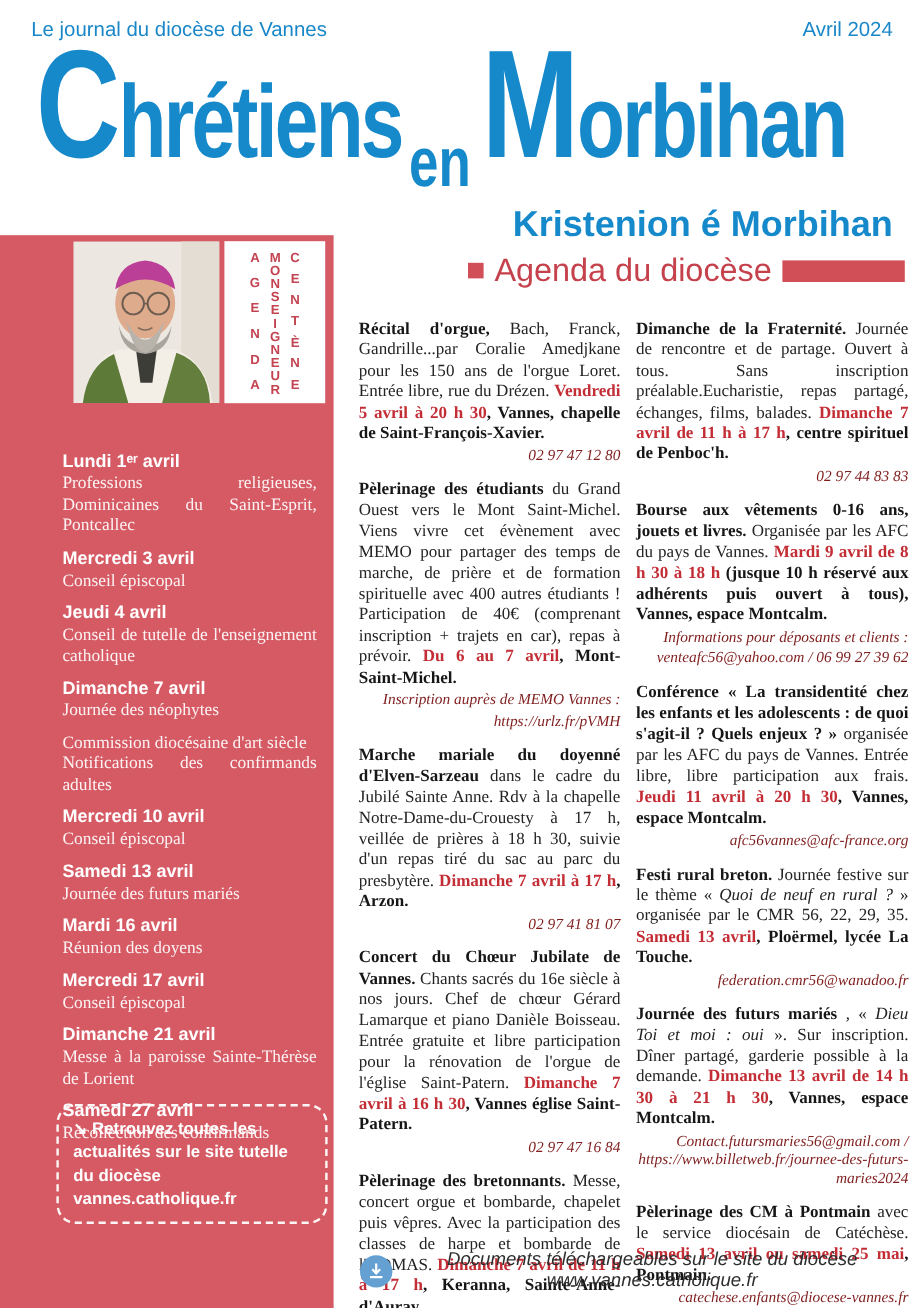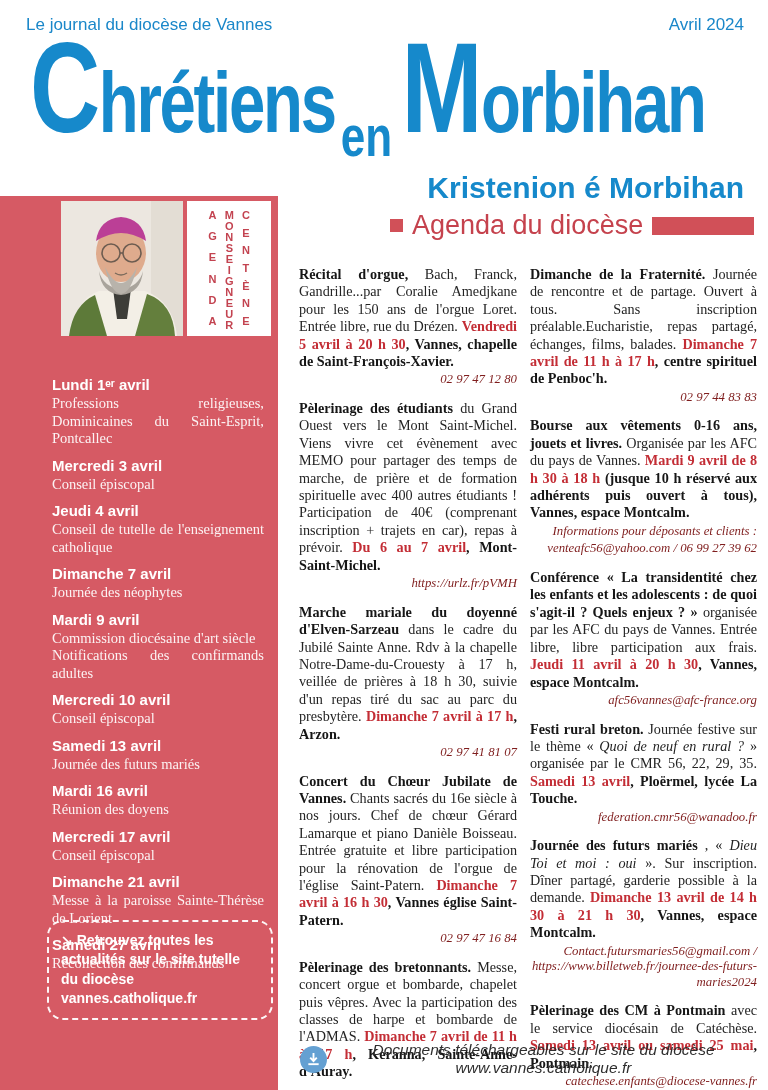--- a/index.html
+++ b/index.html
@@ -133,21 +133,20 @@
         </div>
         <div class="event">
           <div class="event-date">Jeudi 4 avril</div>
           <div class="event-line">Conseil de tutelle de l'enseignement catholique</div>
         </div>
         <div class="event">
           <div class="event-date">Dimanche 7 avril</div>
           <div class="event-line">Journée des néophytes</div>
         </div>
         <div class="event">
-          <div class="event-date">Mardi 9 avril</div>
           <div class="event-line">Commission diocésaine d'art siècle</div>
           <div class="event-line">Notifications des confirmands adultes</div>
         </div>
         <div class="event">
           <div class="event-date">Mercredi 10 avril</div>
           <div class="event-line">Conseil épiscopal</div>
         </div>
         <div class="event">
           <div class="event-date">Samedi 13 avril</div>
           <div class="event-line">Journée des futurs mariés</div>
@@ -180,20 +179,21 @@
       <h2 class="section-title">Agenda du diocèse</h2>
       <span class="bar"></span>
     </div>
     <div class="col col1" id="col-1">
         <div class="item">
           <p class="item-p"><span class="run-b">Récital d'orgue, </span><span class="run-n">Bach, Franck, Gandrille...par Coralie Amedjkane pour les 150 ans de l'orgue Loret. Entrée libre, rue du Drézen. </span><span class="run-r">Vendredi 5 avril à 20 h 30</span><span class="run-b">, Vannes, chapelle de Saint-François-Xavier.</span></p>
           <div class="contact">02 97 47 12 80</div>
         </div>
         <div class="item">
           <p class="item-p"><span class="run-b">Pèlerinage des étudiants </span><span class="run-n">du Grand Ouest vers le Mont Saint-Michel. Viens vivre cet évènement avec MEMO pour partager des temps de marche, de prière et de formation spirituelle avec 400 autres étudiants ! Participation de 40€ (comprenant inscription + trajets en car), repas à prévoir. </span><span class="run-r">Du 6 au 7 avril</span><span class="run-b">, Mont-Saint-Michel.</span></p>
+          <div class="contact">Inscription auprès de MEMO Vannes :</div>
           <div class="contact">https://urlz.fr/pVMH</div>
         </div>
         <div class="item">
           <p class="item-p"><span class="run-b">Marche mariale du doyenné d'Elven-Sarzeau </span><span class="run-n">dans le cadre du Jubilé Sainte Anne. Rdv à la chapelle Notre-Dame-du-Crouesty à 17 h, veillée de prières à 18 h 30, suivie d'un repas tiré du sac au parc du presbytère. </span><span class="run-r">Dimanche 7 avril à 17 h</span><span class="run-b">, Arzon.</span></p>
           <div class="contact">02 97 41 81 07</div>
         </div>
         <div class="item">
           <p class="item-p"><span class="run-b">Concert du Chœur Jubilate de Vannes. </span><span class="run-n">Chants sacrés du 16e siècle à nos jours. Chef de chœur Gérard Lamarque et piano Danièle Boisseau. Entrée gratuite et libre participation pour la rénovation de l'orgue de l'église Saint-Patern. </span><span class="run-r">Dimanche 7 avril à 16 h 30</span><span class="run-b">, Vannes église Saint-Patern.</span></p>
           <div class="contact">02 97 47 16 84</div>
         </div>

